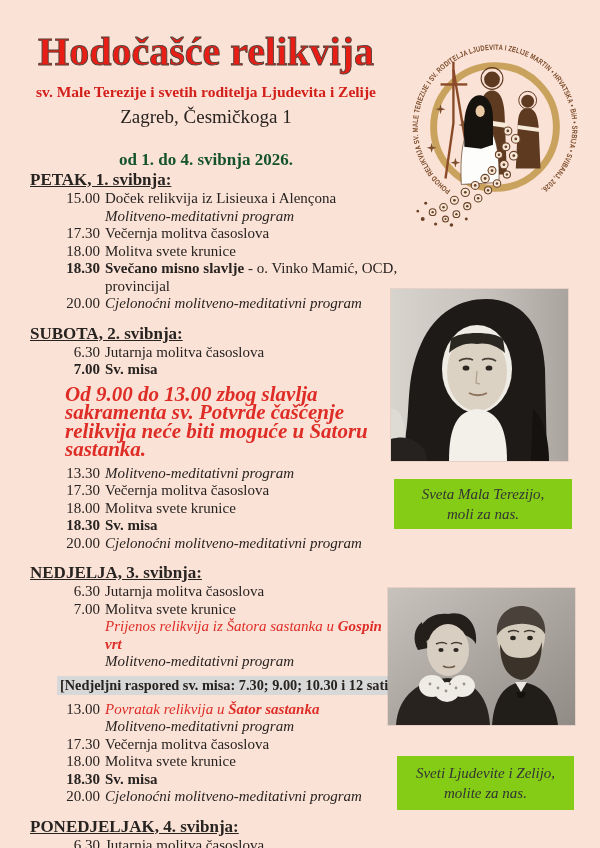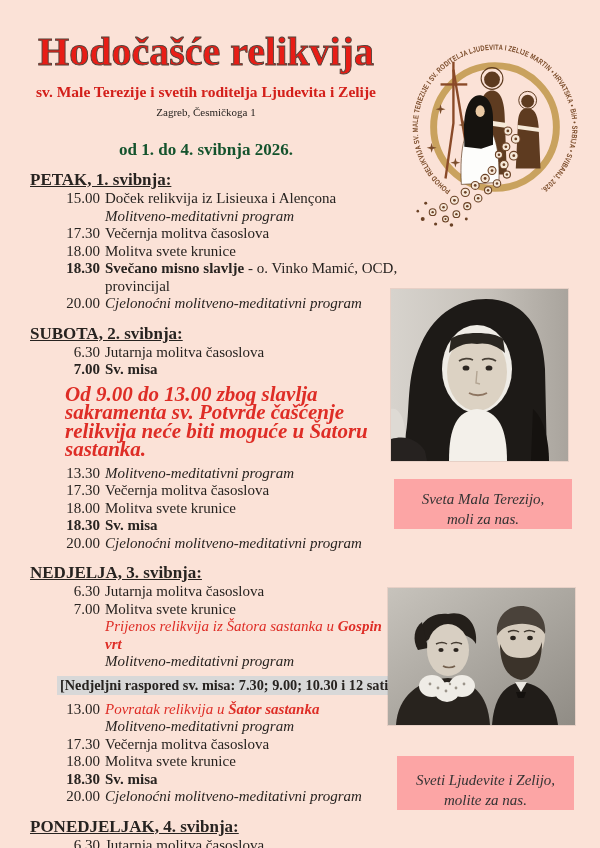--- a/index.html
+++ b/index.html
@@ -17,21 +17,21 @@
   header{position:absolute;left:0;top:4px;width:412px;text-align:center;}
   h1{
     margin:26px 0 0 0;
     font-size:40px;line-height:44px;font-weight:bold;
     color:#e81d16;
     -webkit-text-stroke:0.9px #53443c;
     letter-spacing:0px;
   }
   .sub1{margin-top:9px;font-size:15.5px;font-weight:bold;color:#d3201b;}
   .sub2{margin-top:12px;font-size:17px;font-weight:bold;color:#d3201b;}
-  .addr{margin-top:5px;font-size:11px;color:#272320;}
+  .addr{margin-top:5px;font-size:19px;color:#272320;}
   .dates{margin-top:22px;font-size:17px;font-weight:bold;color:#14532d;}
 
   
   .schedule{position:absolute;left:0;top:170px;width:400px;padding-left:30px;box-sizing:border-box;}
   .section{margin-bottom:11px;}
   .day-header{font-size:17px;font-weight:bold;line-height:19px;margin-bottom:1px;text-decoration:underline;}
   .line{display:flex;font-size:15px;line-height:17.5px;}
   .time{flex:none;display:inline-block;width:70px;text-align:right;margin-right:5px;white-space:pre;}
   .txt{flex:1;}
   .b{font-weight:bold;}
@@ -49,22 +49,22 @@
     font-size:14.3px;font-weight:bold;line-height:17px;
     padding:1px 3px;
   }
 
   
   .logo{position:absolute;left:396px;top:28px;}
   .photo{position:absolute;box-shadow:0 0 0 1px rgba(0,0,0,0.08);}
   .photo1{left:391px;top:289px;}
   .photo2{left:388px;top:588px;}
   .caption{
-    position:absolute;background:#fca5a5;
-    display:flex;flex-direction:column;justify-content:flex-end;
+    position:absolute;background:#84cc16;
+    display:flex;flex-direction:column;justify-content:center;
     text-align:center;font-style:italic;font-size:15px;line-height:20px;color:#333;
   }
   .caption1{left:394px;top:479px;width:178px;height:50px;}
   .caption2{left:397px;top:756px;width:177px;height:54px;}
 </style>
 </head>
 <body>
 
 <div class="page">
 

